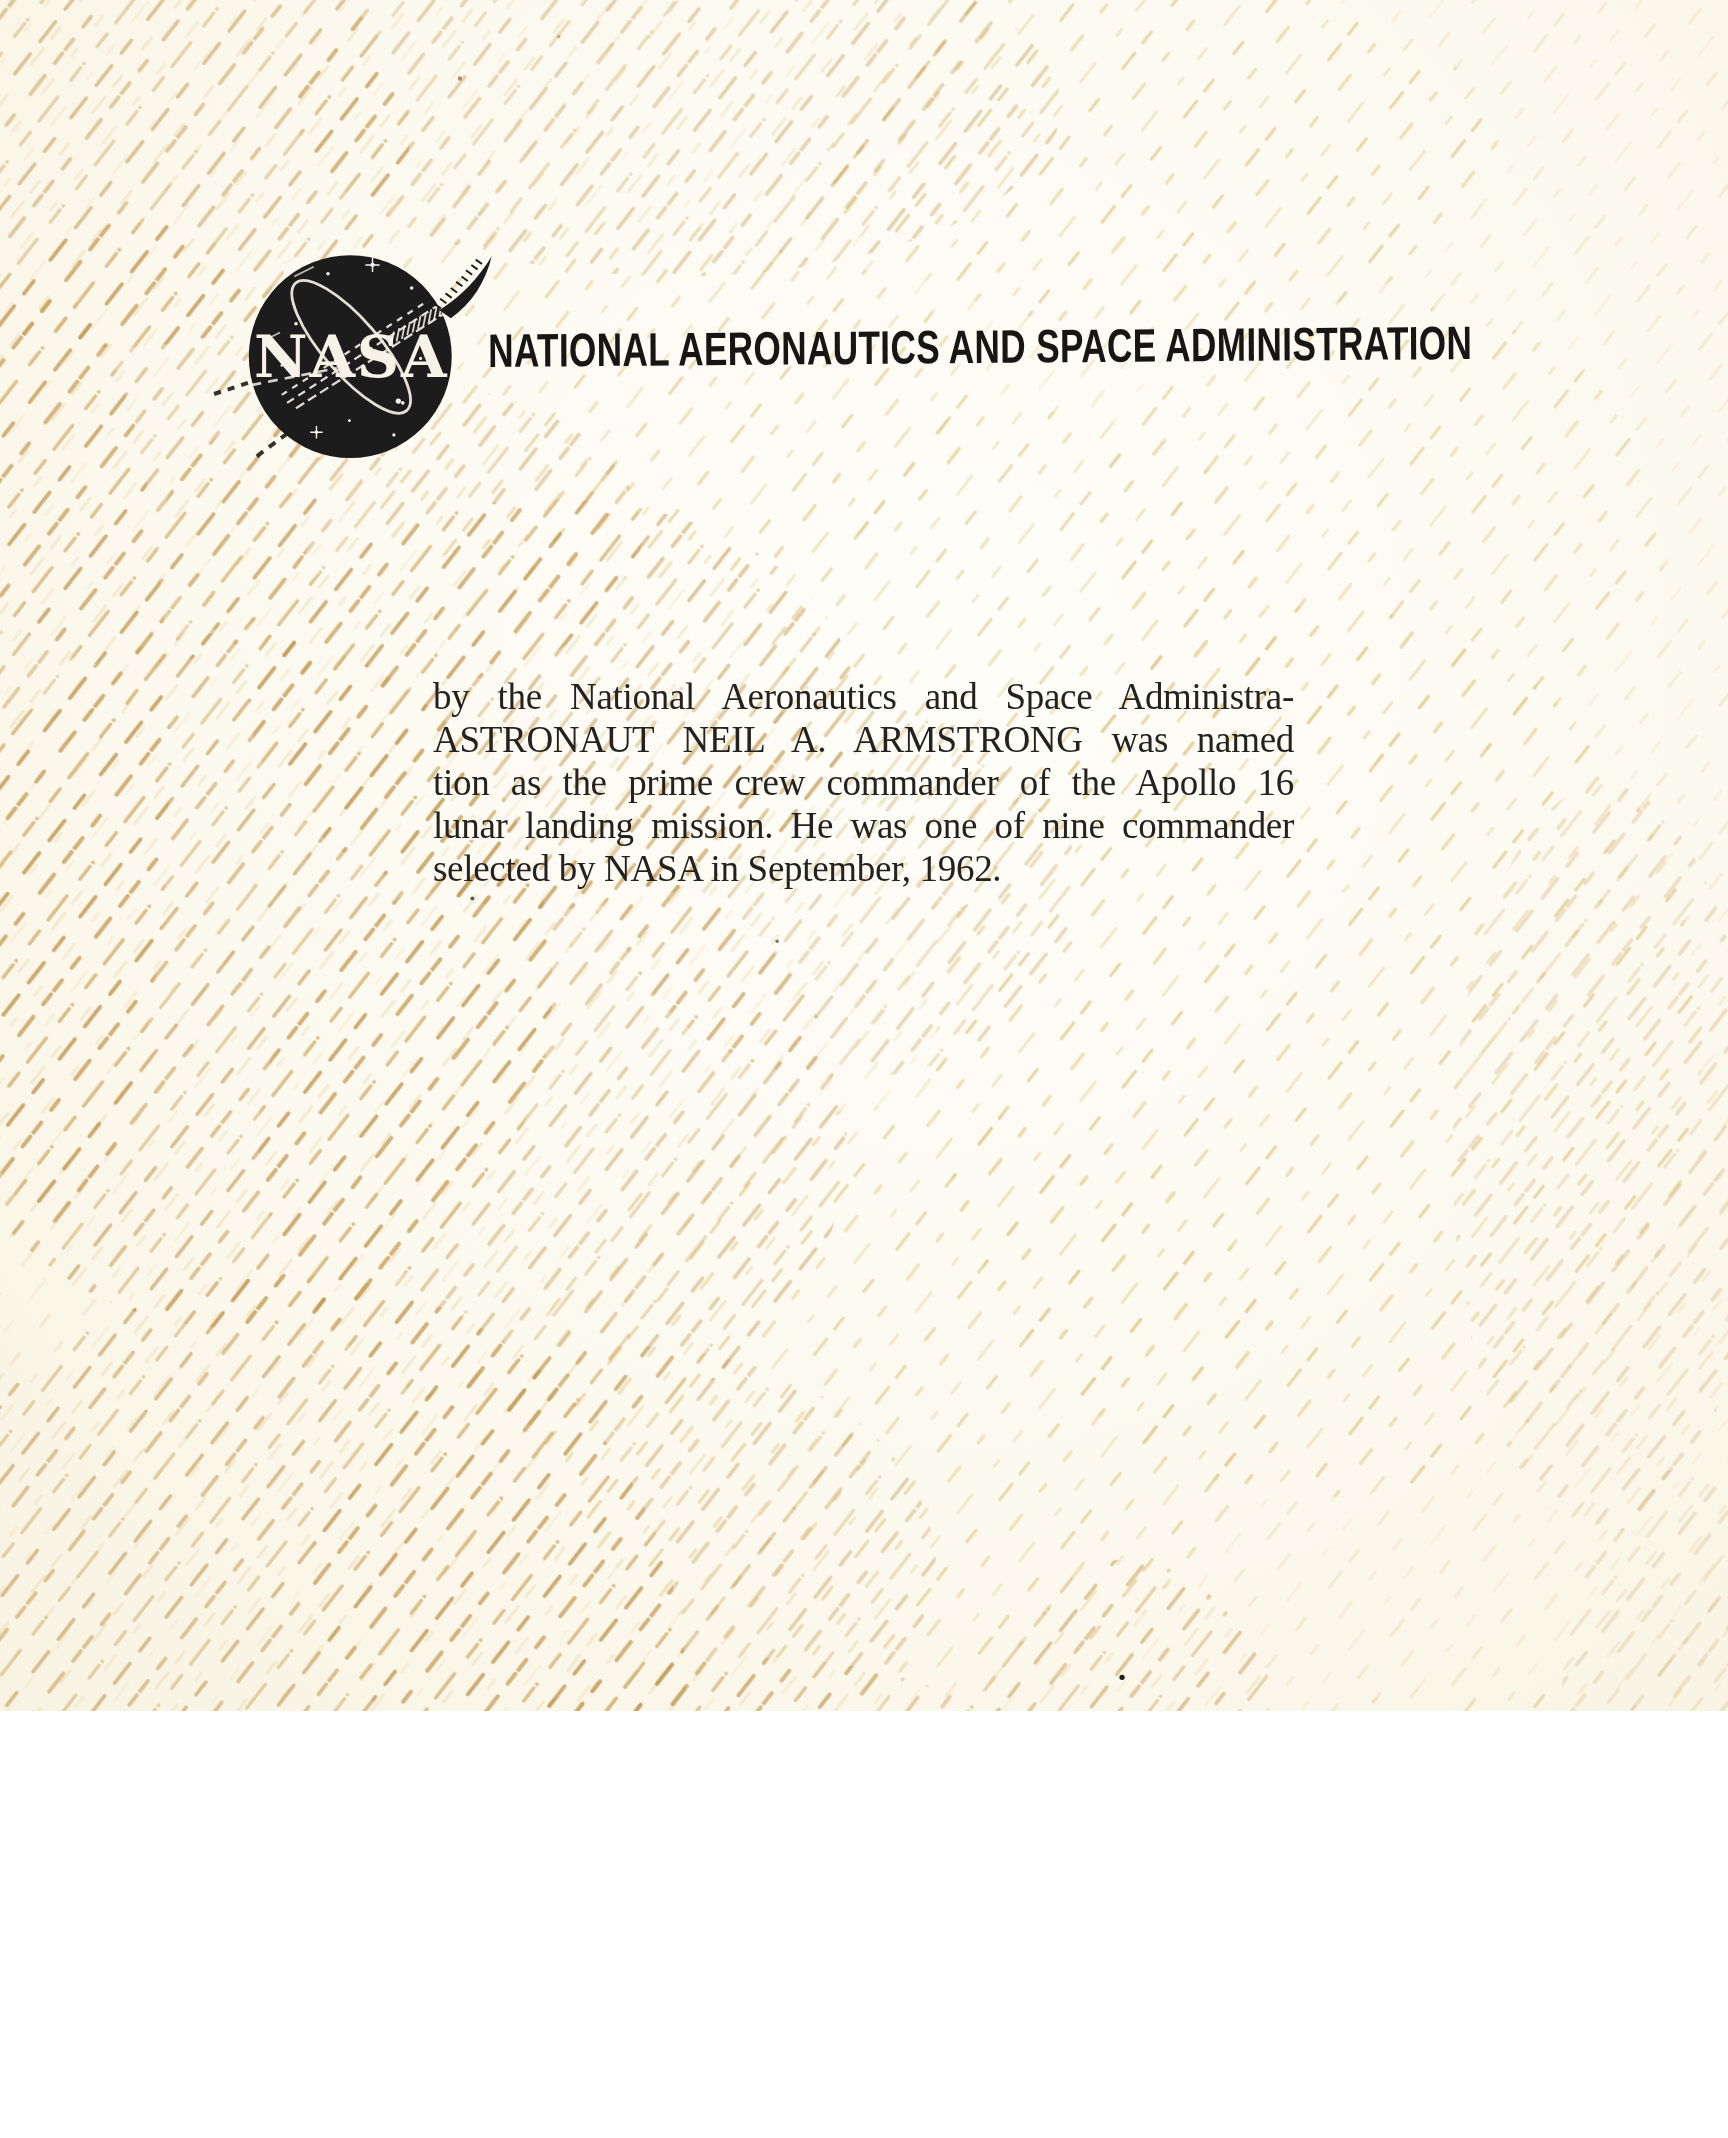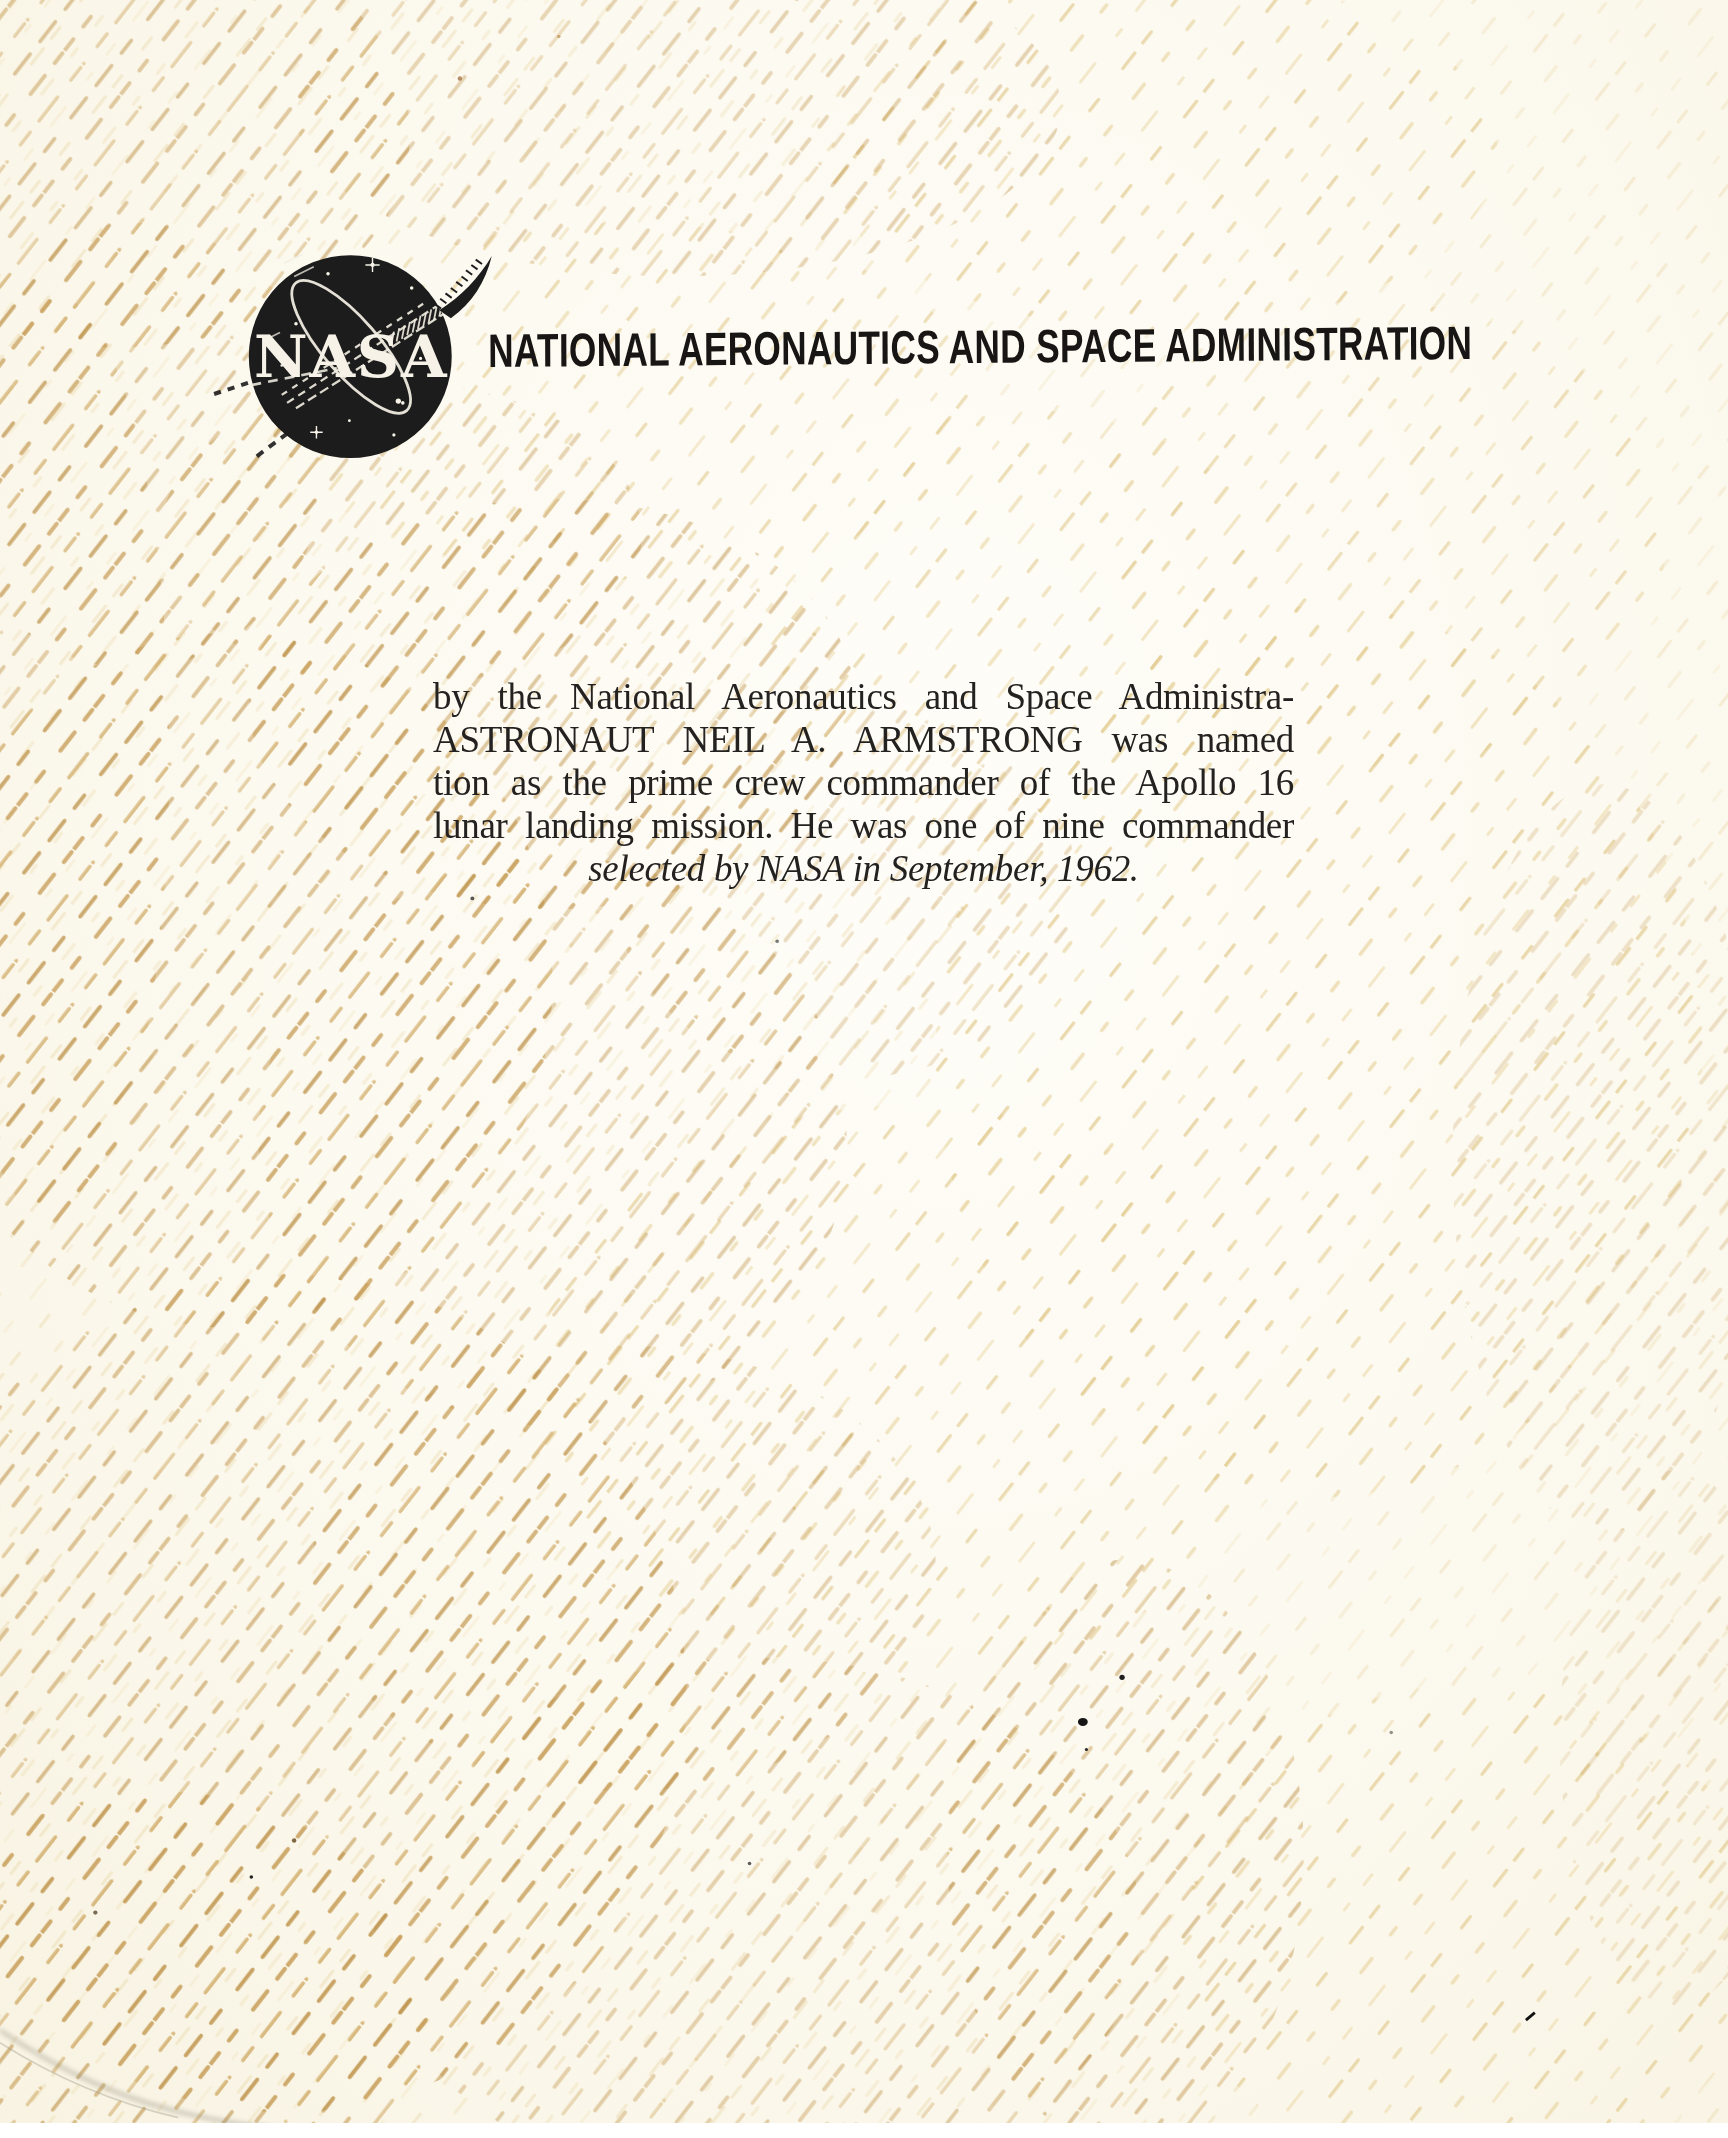--- a/index.html
+++ b/index.html
@@ -1,42 +1,42 @@
 <!DOCTYPE html>
 <html style="font-size:14.3px"><head>
 <meta charset="utf-8">
 <style>
   html,body{margin:0;padding:0;}
   body{
     width:1729px;height:2139px;overflow:hidden;
     font-family:"Liberation Serif", serif;
   }
   .page{
-    position:relative;width:1729px;height:2123px;overflow:hidden;
+    position:relative;width:1729px;height:1711px;overflow:hidden;
     background:radial-gradient(ellipse at 55% 38%, #fefdf8 0%, #fcf9ef 55%, #f8f3e2 100%);
   }
   .texture{position:absolute;left:0;top:0;z-index:1;}
   .letterhead{position:absolute;left:0;top:0;z-index:3;width:100%;}
   .logo-svg{position:absolute;left:205px;top:232px;width:303px;height:267px;}
   .agency{
     position:absolute;left:488px;top:326px;margin:0;
     font-family:"Liberation Sans", sans-serif;
     font-weight:bold;font-size:47px;line-height:1.05;
     letter-spacing:0.4px;color:#181614;white-space:nowrap;
     transform:scaleX(0.75) rotate(-0.35deg);transform-origin:left top;
   }
   .body-par{
     position:absolute;left:433px;top:675px;width:861px;z-index:3;
     font-family:"Liberation Serif", serif;
     font-size:37px;line-height:43px;letter-spacing:-0.3px;
     color:#242220;
   }
   .body-par .ln{white-space:nowrap;}
   .body-par .just{white-space:normal;text-align:justify;text-align-last:justify;}
-  .body-par .last{text-align:center;white-space:nowrap;font-style:italic;}
+  .body-par .last{text-align:left;white-space:nowrap;}
 </style>
 </head>
 <body>
 
 <div class="page">
 
   <svg class="texture" width="1729" height="2139" viewBox="0 0 1940 2400" xmlns="http://www.w3.org/2000/svg">
     <defs>
       <pattern id="hd" width="140" height="80" patternUnits="userSpaceOnUse" patternTransform="rotate(-52)">
         <line x1="-10" y1="12" x2="150" y2="12" stroke="#c59a52" stroke-width="4.6" stroke-linecap="round" stroke-dasharray="26 18 14 30"></line>

